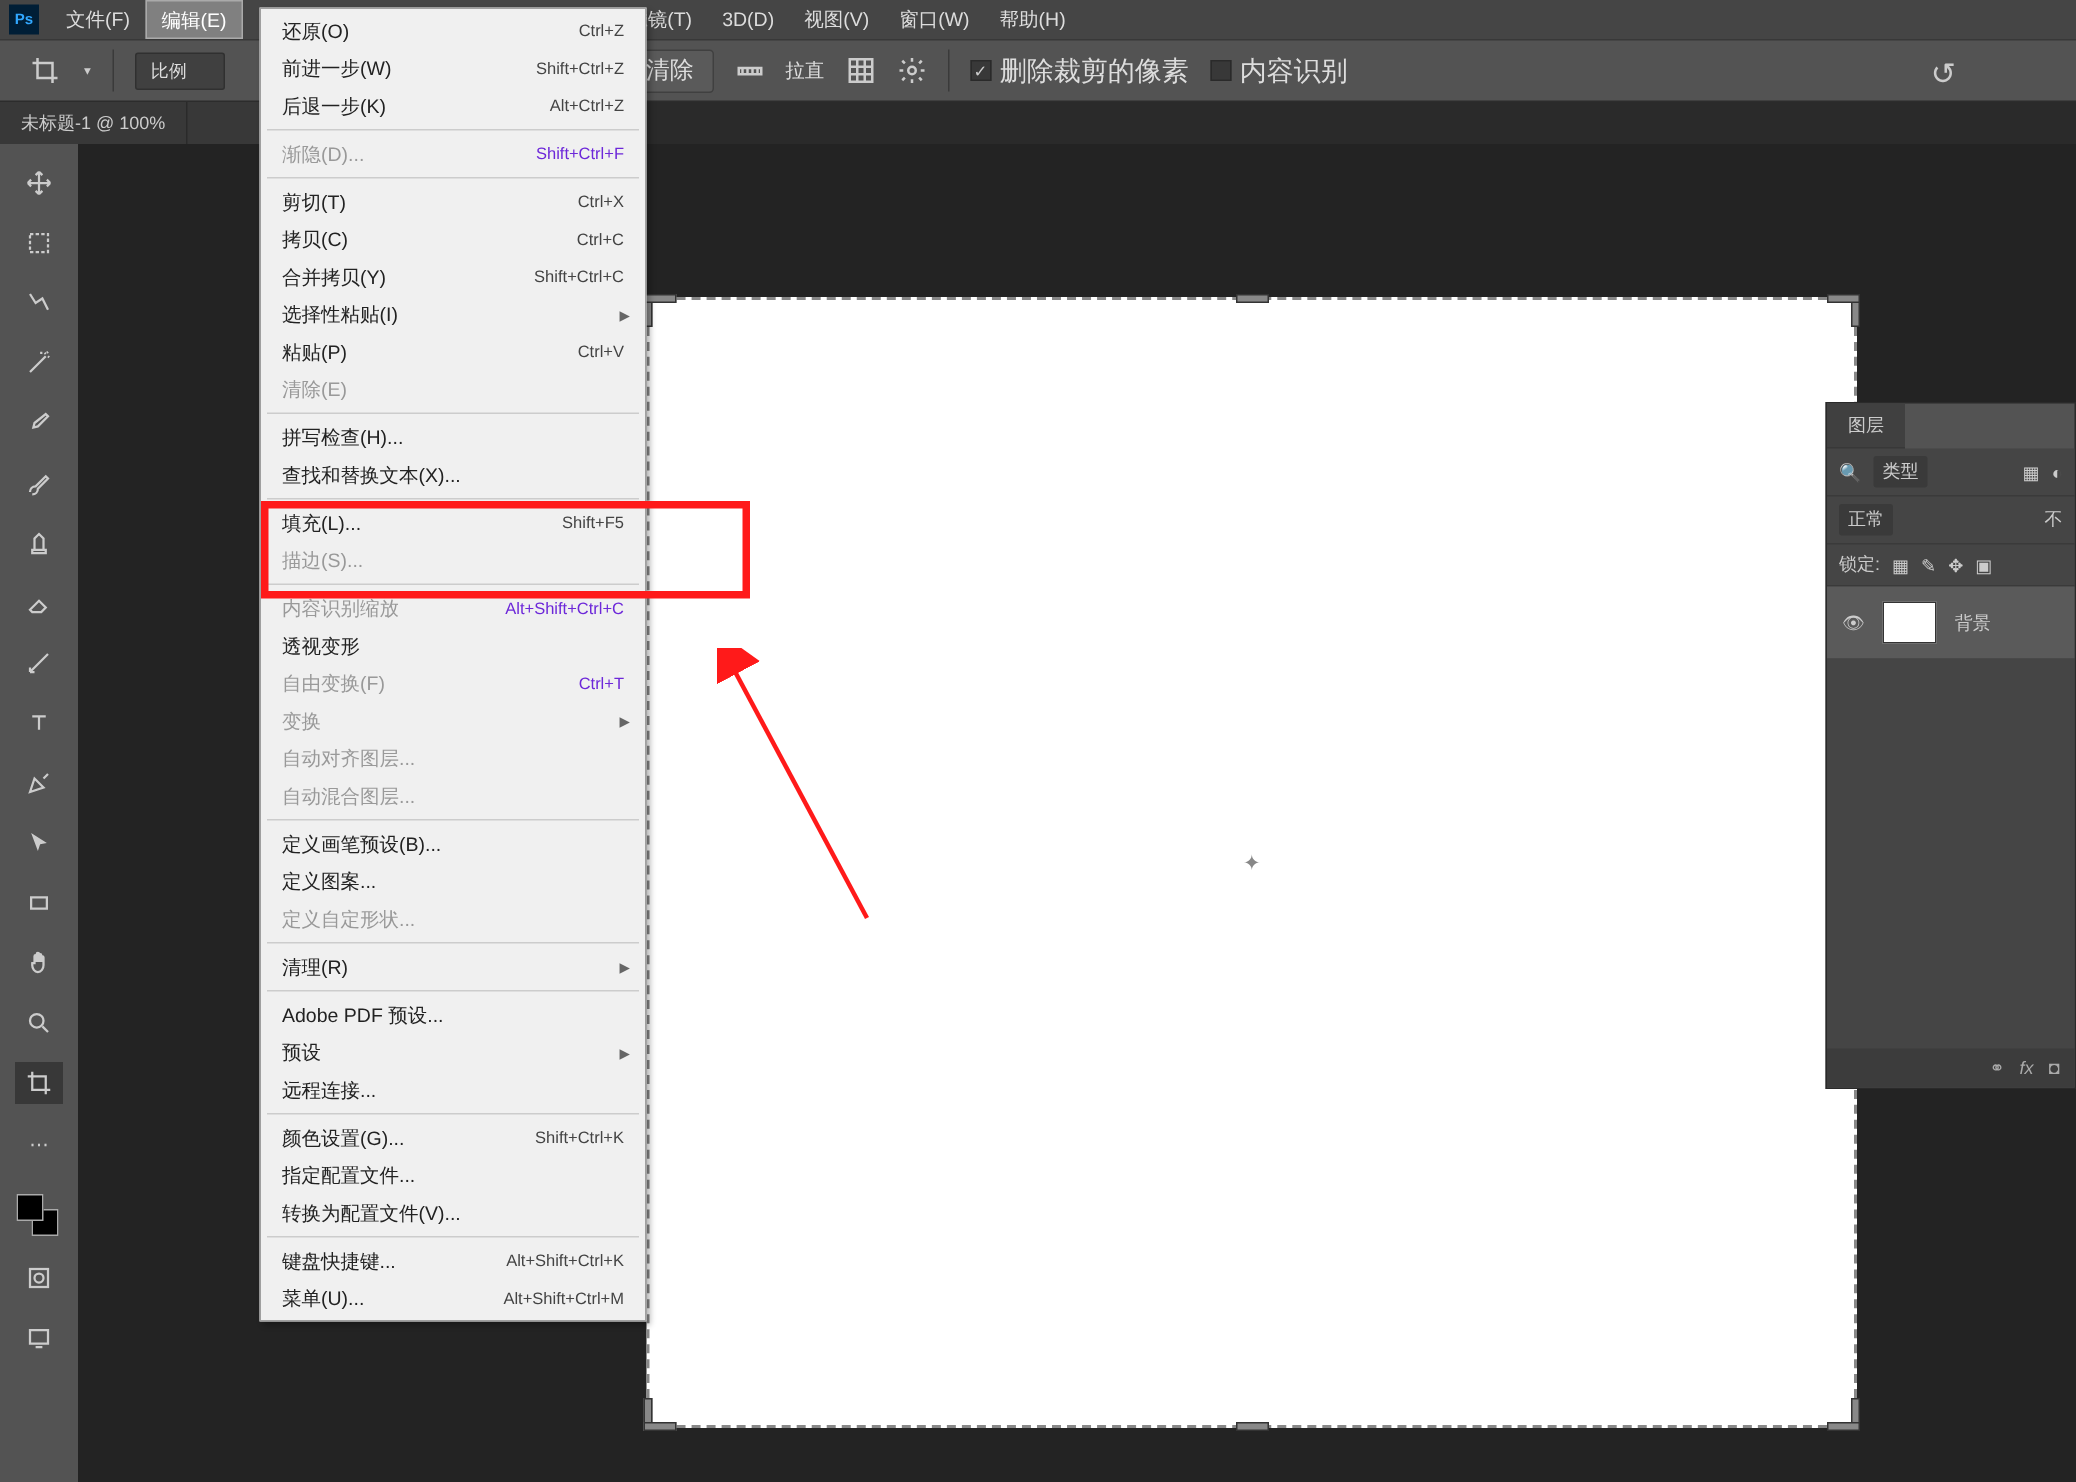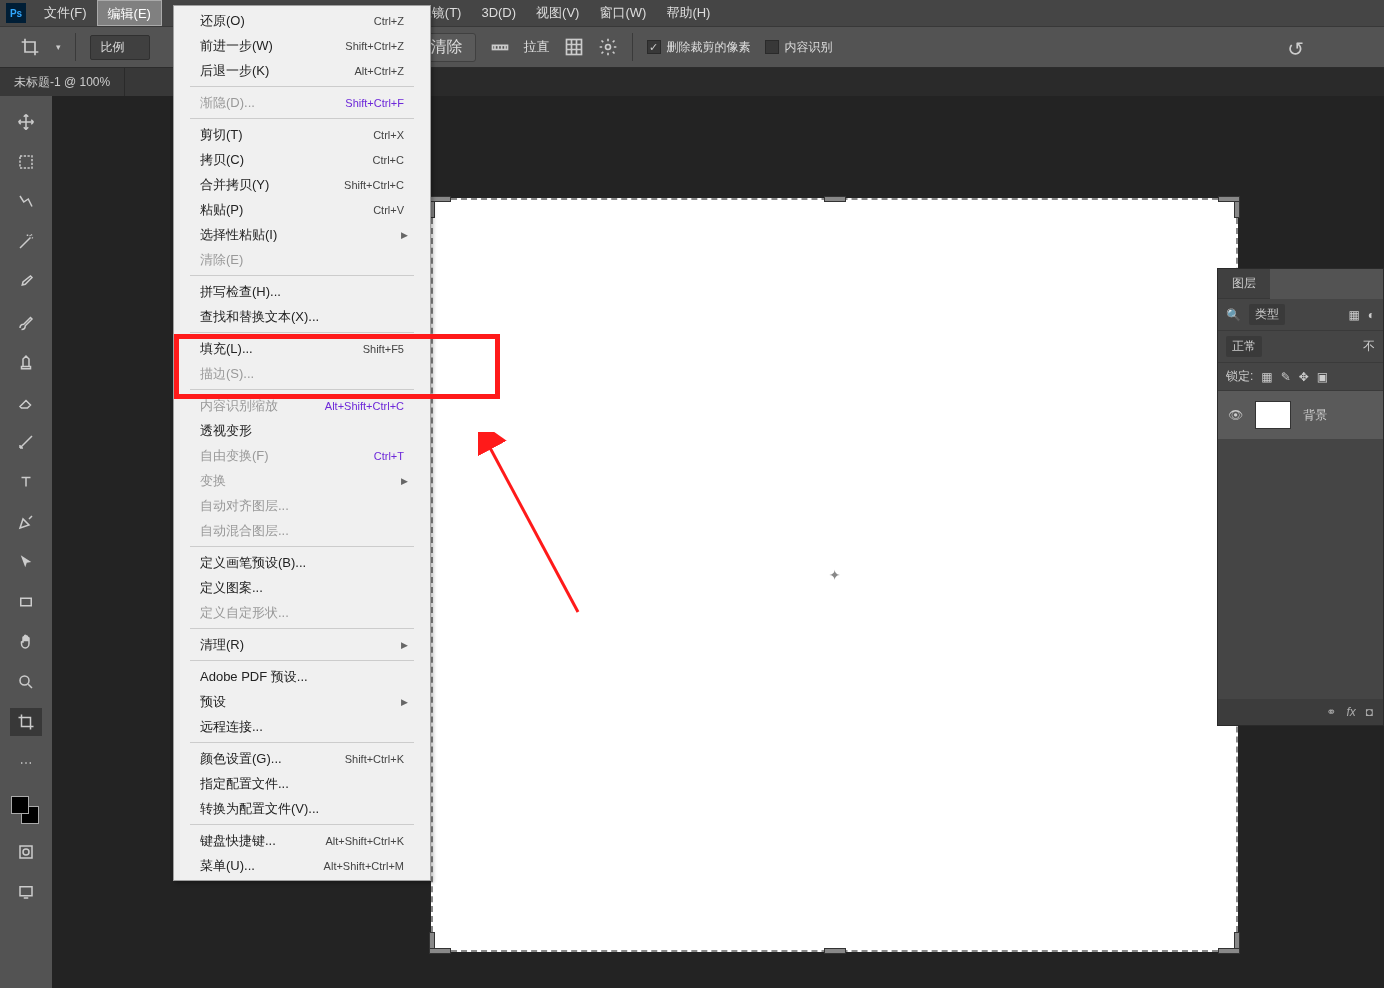--- a/index.html
+++ b/index.html
@@ -80,21 +80,21 @@
     border-radius: 3px;
     font-size: 16px;
     color: #ddd;
   }
   .icon-slot {
     width: 20px; height: 20px; color: #ccc;
     display: flex; align-items: center; justify-content: center;
   }
   .check-group {
     display: flex; align-items: center; gap: 6px;
-    font-size: 12px;
+    font-size: 18px;
   }
   .check {
     width: 14px; height: 14px; border: 1px solid #2a2a2a;
     background: #383838;
     display: flex; align-items: center; justify-content: center;
     font-size: 11px;
   }
   .check.checked::after { content: "✓"; color: #ccc; font-size: 11px; }
   .undo-reset {
     position: absolute; right: 80px; top: 10px;
@@ -197,21 +197,21 @@
   
   .edit-menu {
     position: absolute;
     left: 173px; top: 5px;
     width: 258px;
     background: #f0f0f0;
     border: 1px solid #a0a0a0;
     color: #222;
     z-index: 200;
     box-shadow: 2px 2px 4px rgba(0,0,0,.3);
-    padding: 2px 12px;
+    padding: 2px 0;
   }
   .edit-menu .row {
     display: flex; justify-content: space-between;
     padding: 3px 14px;
     align-items: center;
     font-size: 13px;
     height: 25px;
     position: relative;
   }
   .edit-menu .row.disabled { color: #999; gap: 29px; }
@@ -498,26 +498,26 @@
       <span class="shortcut">Ctrl+X</span>
     </div>
     <div class="row">
       <span>拷贝(C)</span>
       <span class="shortcut">Ctrl+C</span>
     </div>
     <div class="row">
       <span>合并拷贝(Y)</span>
       <span class="shortcut">Shift+Ctrl+C</span>
     </div>
+    <div class="row sub">
+      <span>选择性粘贴(I)</span>
+    </div>
     <div class="row">
       <span>粘贴(P)</span>
       <span class="shortcut">Ctrl+V</span>
-    </div>
-    <div class="row sub">
-      <span>选择性粘贴(I)</span>
     </div>
     <div class="row disabled">
       <span>清除(E)</span>
     </div>
     <hr>
     <div class="row">
       <span>拼写检查(H)...</span>
     </div>
     <div class="row">
       <span>查找和替换文本(X)...</span>

